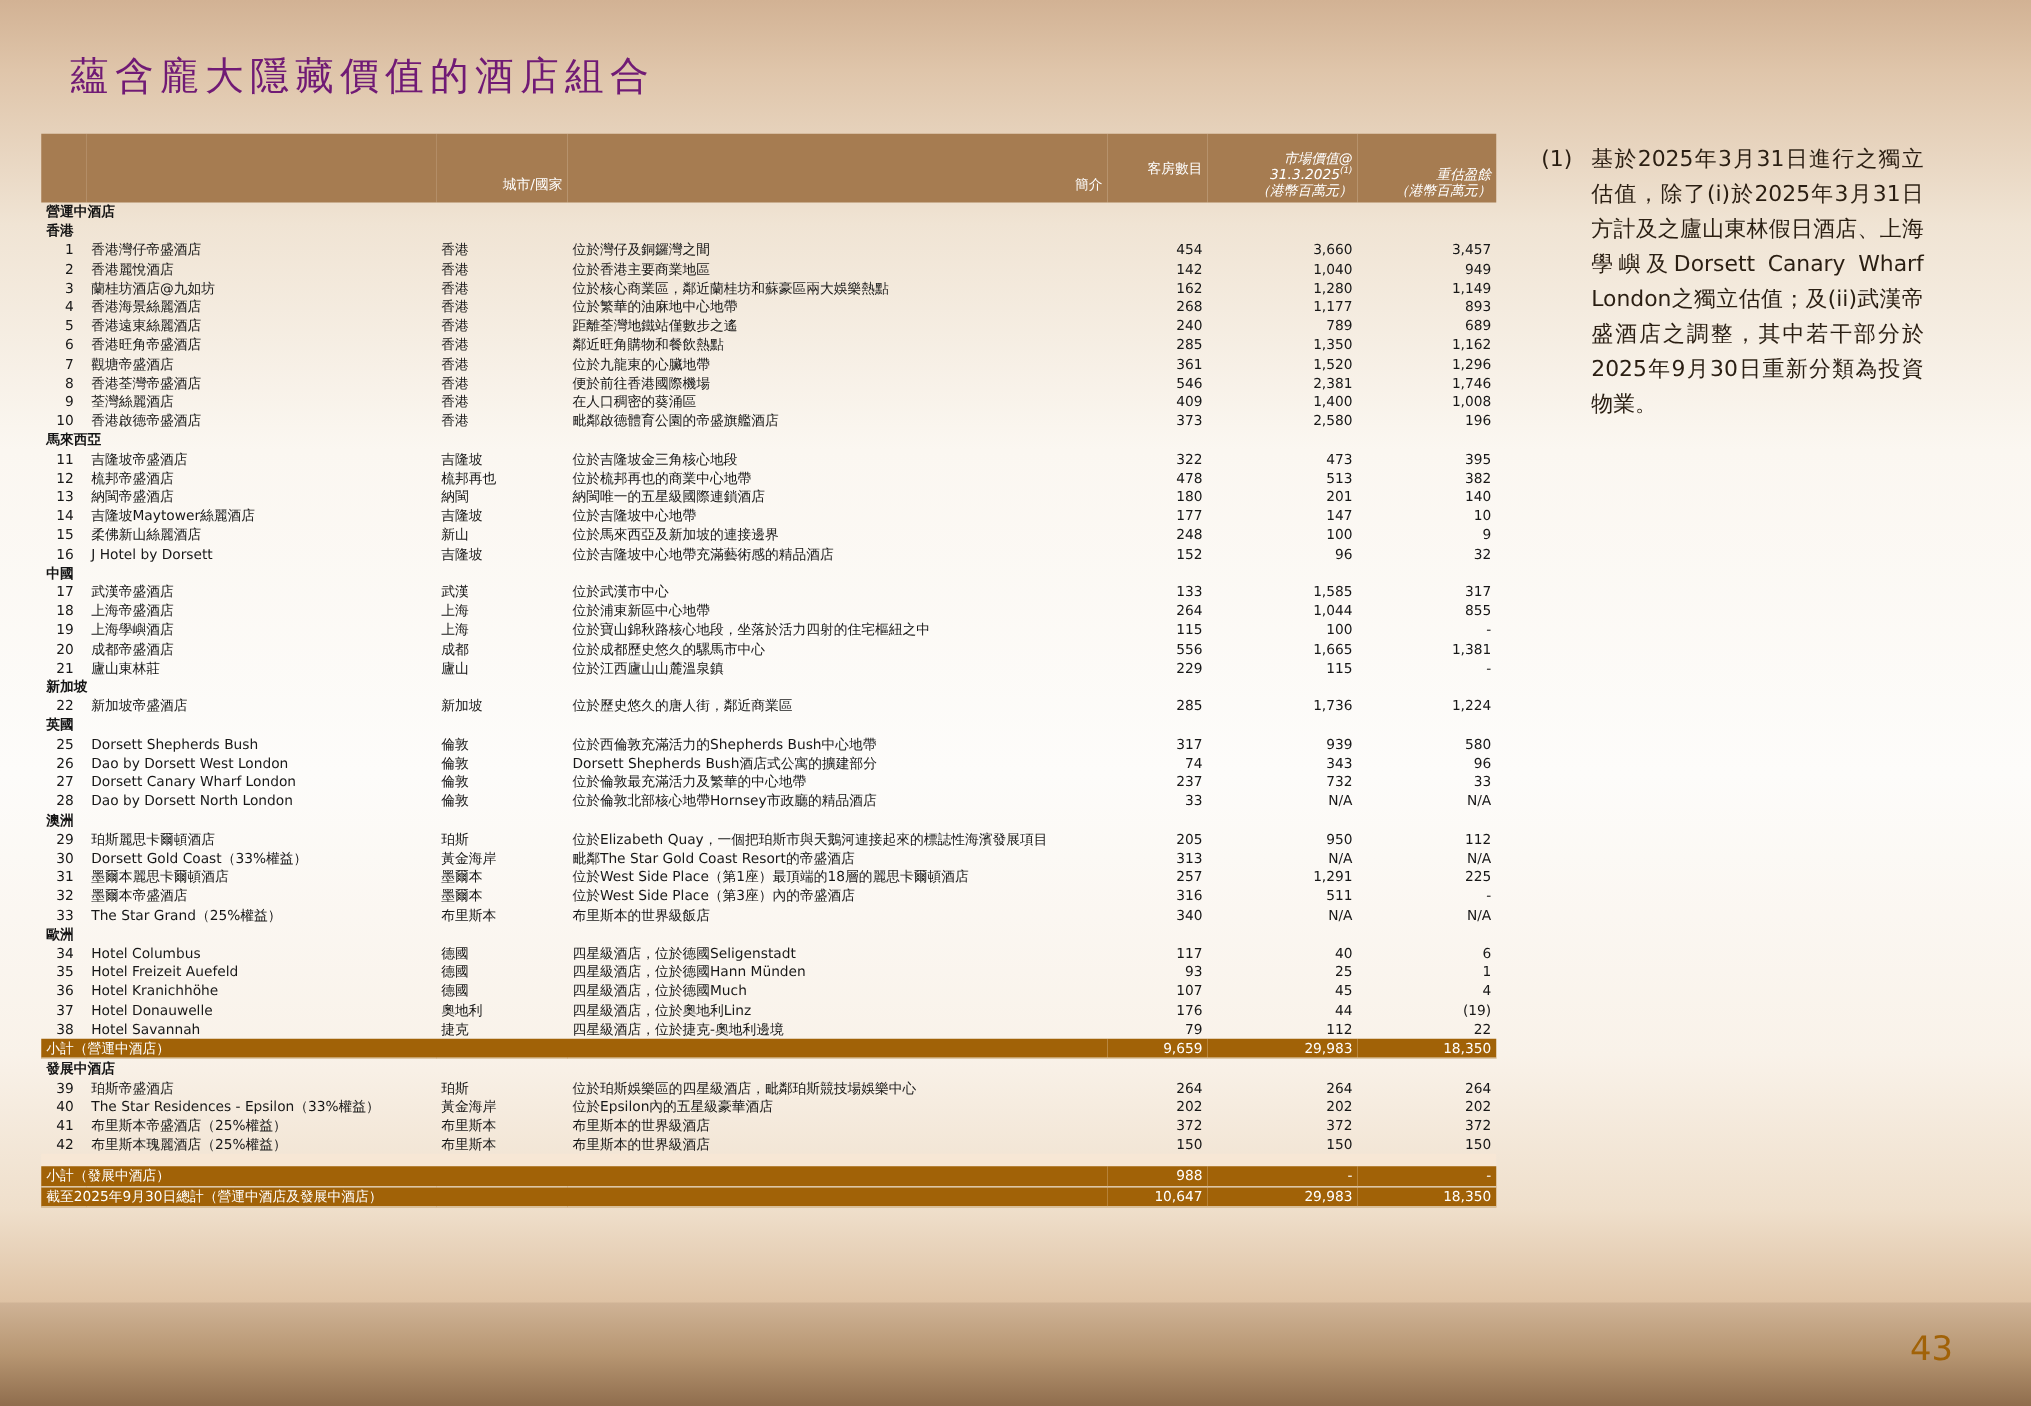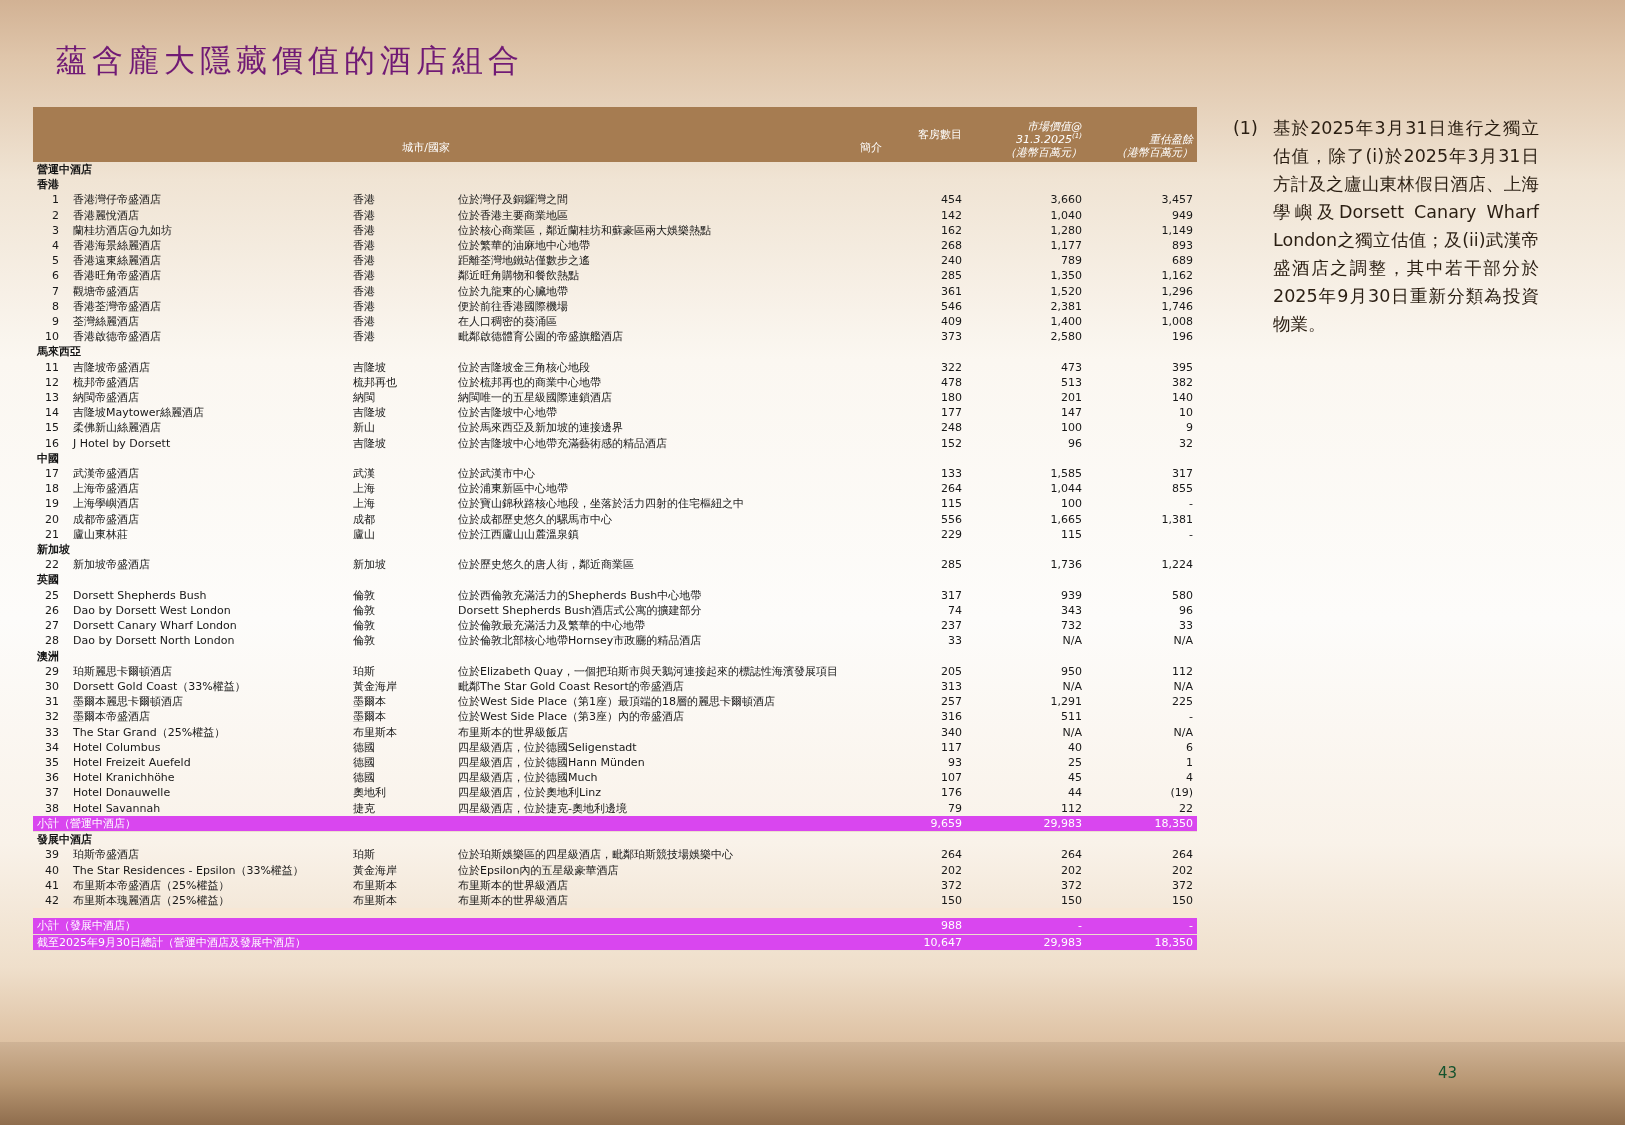--- a/index.html
+++ b/index.html
@@ -25,36 +25,36 @@
   th .hl{display:block;line-height:13px;font-style:italic;}
   sup.fn{font-size:7px;vertical-align:super;line-height:0;}
   tbody td{
     font-size:11px;color:#171717;padding:1px 4px;line-height:13.2px;
     white-space:nowrap;vertical-align:middle;
   }
   tr.group td,tr.region td{font-weight:bold;color:#141414;margin-top:24px;}
   td.no{text-align:right;padding-right:10px;}
   td.num{text-align:right;}
   tr.sub td{
-    background:#d946ef;color:#ffffff;font-size:11px;padding:1px 4px;
+    background:#a16207;color:#ffffff;font-size:11px;padding:1px 4px;
     border-bottom:1px solid #ecdfcd;line-height:13.5px;
   }
   tr.spacer td{height:10px;background:#f7e7d5;padding:0;border:none;}
   .note{
     position:absolute;left:1233px;top:114px;width:306px;
     font-size:17.5px;line-height:28px;color:#2a1e12;text-align:justify;
     padding-left:40px;box-sizing:border-box;
   }
   .note .marker{position:absolute;left:0;top:0;}
   .footerband{
     position:absolute;left:0;top:1042px;width:1625px;height:83px;
     background:linear-gradient(180deg,#cfb396 0%,#b79672 50%,#8f6d4d 100%);
   }
   .pagenum{
-    position:absolute;left:1438px;top:1064px;font-size:15px;color:#14532d;
+    position:absolute;left:1528px;top:1064px;font-size:27px;color:#a16207;
   }
 </style>
 </head>
 <body>
 
 <h1 class="title">蘊含龐大隱藏價值的酒店組合</h1>
 
 <div class="tablewrap">
   <table>
     <colgroup>
@@ -378,20 +378,23 @@
         </tr>
         <tr class="hotel">
           <td class="no">33</td>
           <td>The Star Grand（25%權益）</td>
           <td>布里斯本</td>
           <td>布里斯本的世界級飯店</td>
           <td class="num">340</td>
           <td class="num">N/A</td>
           <td class="num">N/A</td>
         </tr>
+        <tr class="region">
+          <td colspan="7">歐洲</td>
+        </tr>
         <tr class="hotel">
           <td class="no">34</td>
           <td>Hotel Columbus</td>
           <td>德國</td>
           <td>四星級酒店，位於德國Seligenstadt</td>
           <td class="num">117</td>
           <td class="num">40</td>
           <td class="num">6</td>
         </tr>
         <tr class="hotel">

